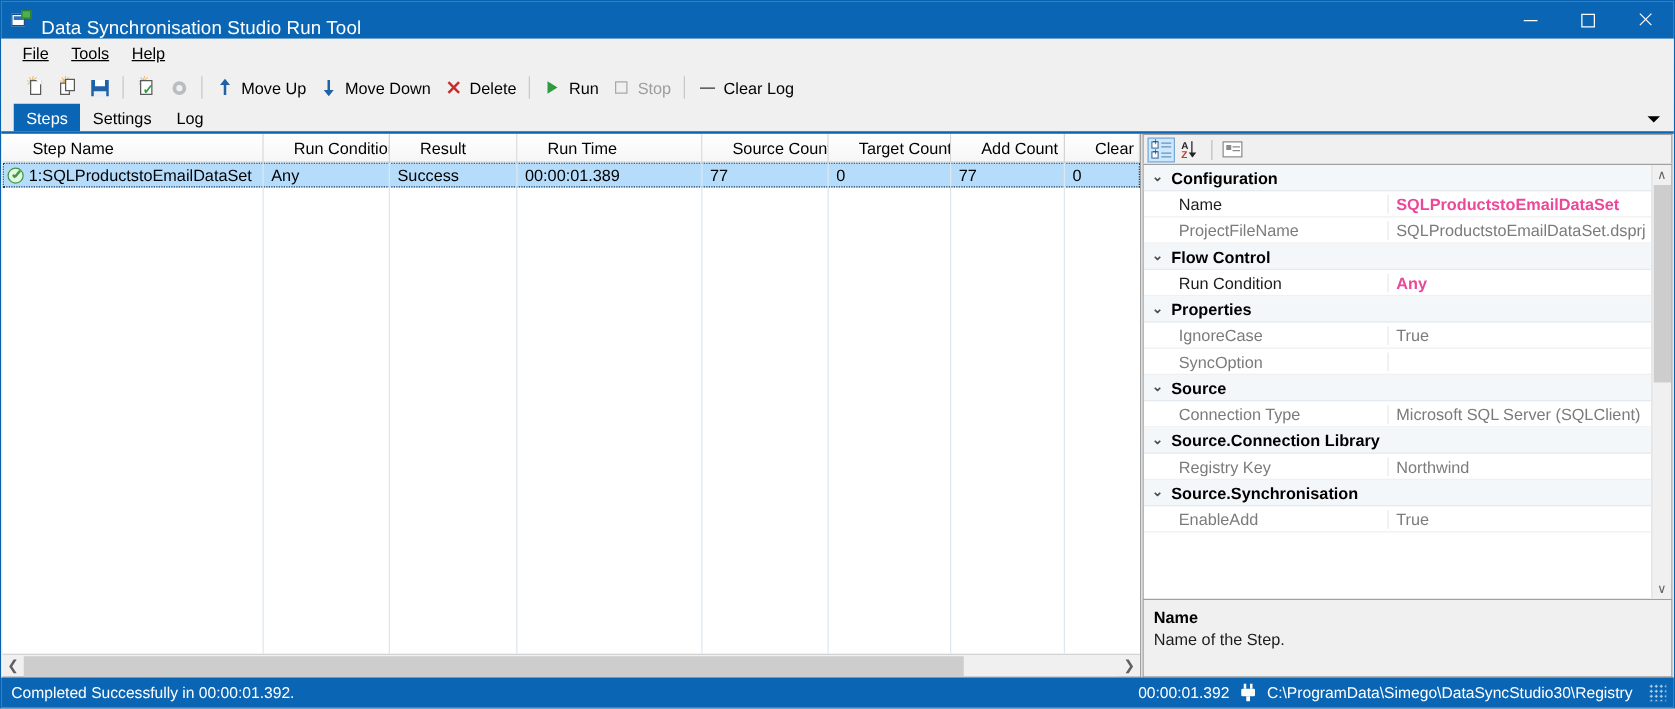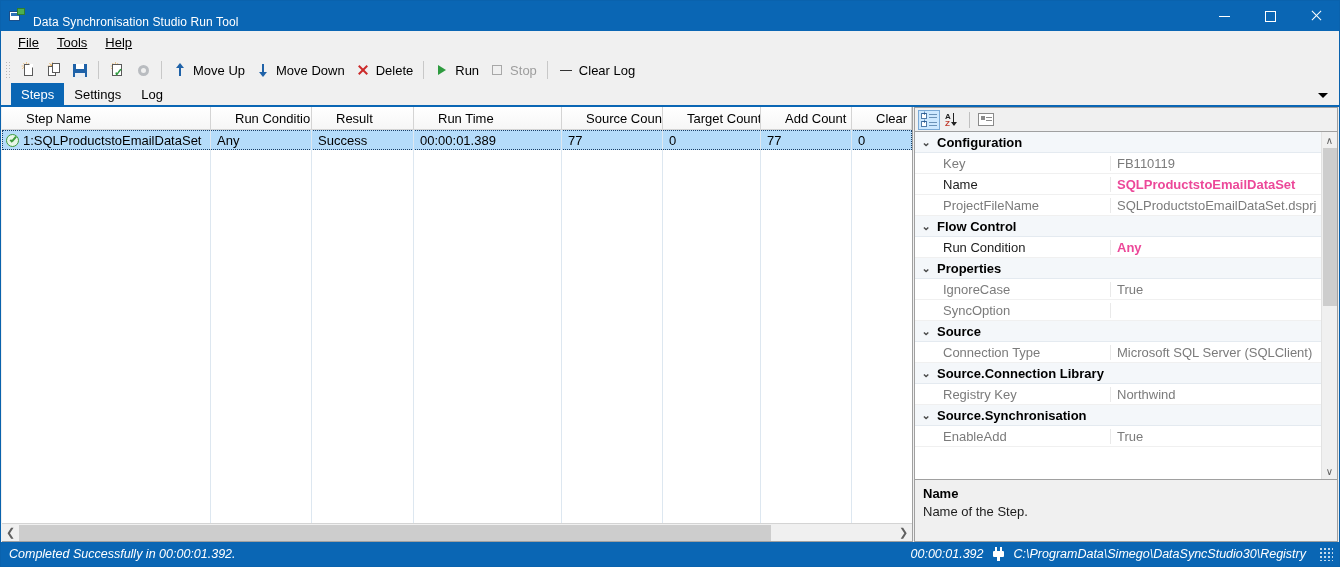--- a/index.html
+++ b/index.html
@@ -37,21 +37,21 @@
   }
   .title-icon .sq1:after {
     content: ""; position: absolute; left: 1px; top: 1px; width: 8px; height: 3px;
     background: #2e72b8;
   }
   .title-icon .sq2 {
     position: absolute; right: 0; top: 0px; width: 8px; height: 7px;
     background: #4caf50; border: 1px solid #2f7d33;
   }
   .title-text {
-    font-size: 12px; color: #ffffff; letter-spacing: 0.1px; margin-top: 12px;
+    font-size: 15px; color: #ffffff; letter-spacing: 0.1px; margin-top: 12px;
   }
   .wincontrols { margin-left: auto; display: flex; height: 30px; }
   .wc {
     width: 46px; height: 30px;
     display: flex; align-items: center; justify-content: center;
     color: #fff;
   }
   .wc .min { width: 11px; height: 1px; background: #fff; }
   .wc .max { width: 11px; height: 11px; border: 1px solid #fff; }
   .wc .cls { position: relative; width: 12px; height: 12px; }
@@ -352,21 +352,20 @@
   .pg-desc .t { font-weight: bold; font-size: 13px; color:#000; line-height:18px;}
   .pg-desc .d { font-size: 13px; color:#1c1c1c; line-height:18px;}
 
   
   .statusbar {
     height: 24px; flex: 0 0 24px;
     background: #0a66b4; color: #fff;
     display: flex; align-items: center;
     padding: 0 6px 0 8px; font-size: 12.5px;
     gap: 8px;
-    font-style: italic;
   }
   .sb-right { margin-left: auto; display:flex; align-items:center; gap:9px; }
   .plug-icon { width:12px;height:14px;position:relative;flex:0 0 12px;}
   .plug-icon .pins{position:absolute;left:2px;top:0;width:2px;height:4px;background:#fff;
     box-shadow:5px 0 0 #fff;}
   .plug-icon .bd{position:absolute;left:0px;top:4px;width:11px;height:6px;background:#fff;border-radius:1px;}
   .plug-icon .st{position:absolute;left:4px;top:10px;width:3px;height:4px;background:#fff;}
   .resize-grip {
     width: 14px; height: 14px; margin-left:4px;
     background-image: radial-gradient(#ffffff 30%, transparent 32%);
@@ -581,24 +580,20 @@
         </div>
       </div>
 
       <div class="pg-grid">
         <div class="pg-list">
 
           <div class="pg-cat">
             <span class="twisty">⌄</span>
             <span>Configuration</span>
           </div>
-          <div class="pg-row">
-            <span class="pname">Key</span>
-            <span class="pval">FB110119</span>
-          </div>
           <div class="pg-row bold">
             <span class="pname">Name</span>
             <span class="pval">SQLProductstoEmailDataSet</span>
           </div>
           <div class="pg-row">
             <span class="pname">ProjectFileName</span>
             <span class="pval">SQLProductstoEmailDataSet.dsprj</span>
           </div>
 
           <div class="pg-cat">

